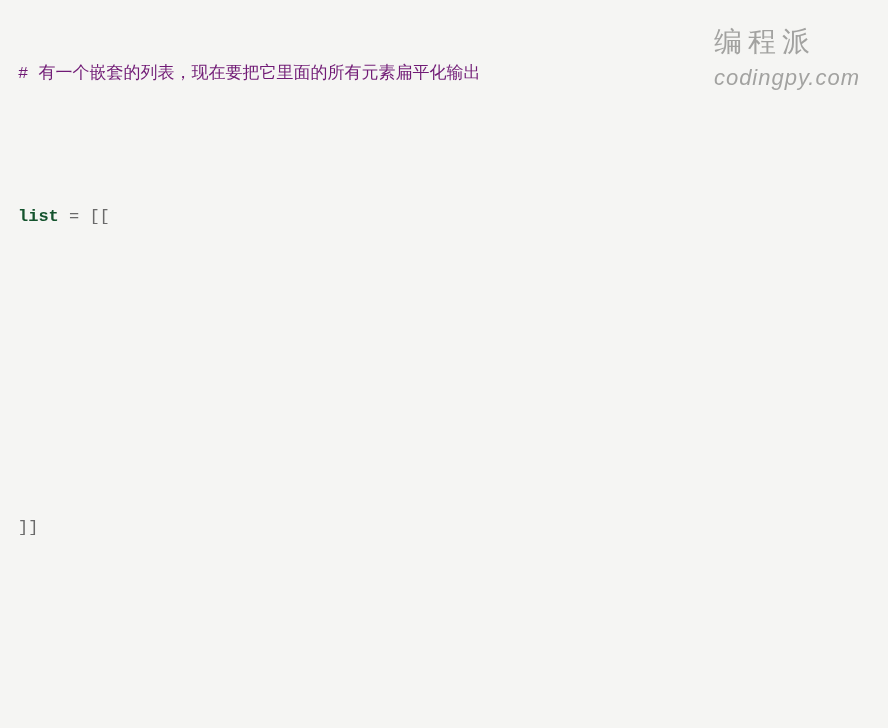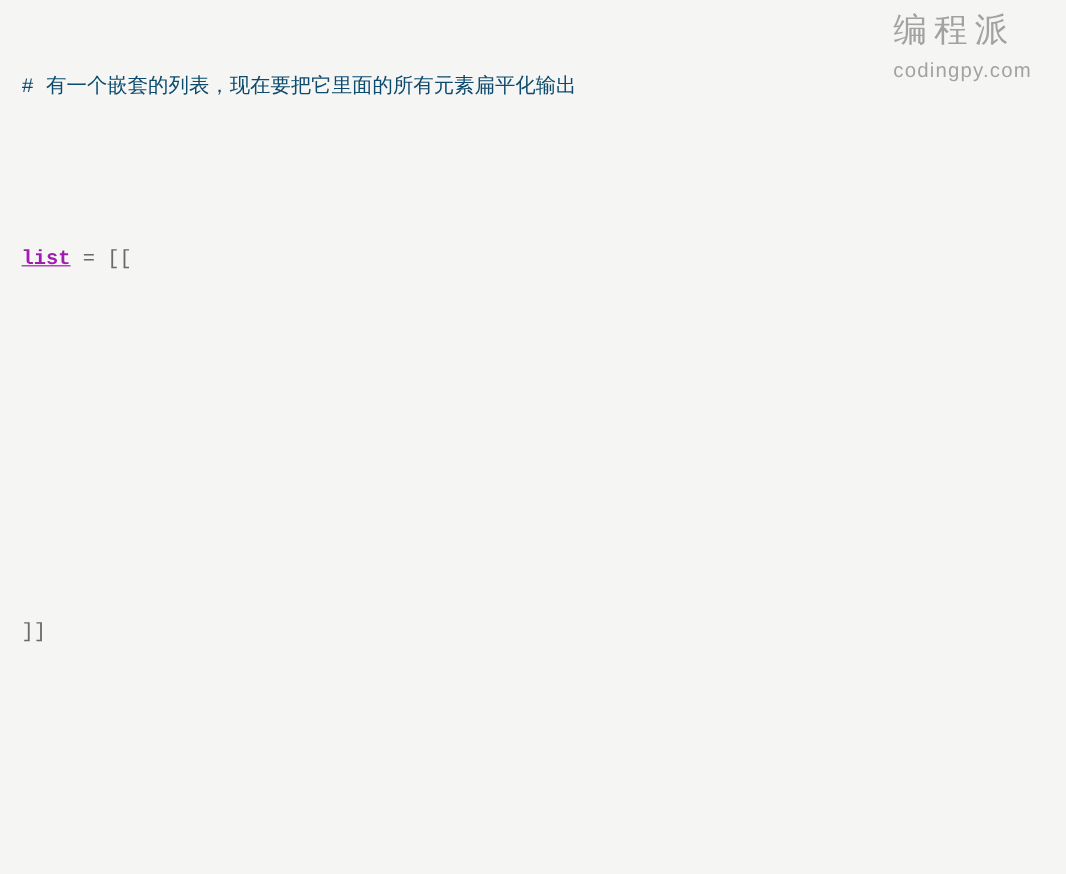--- a/index.html
+++ b/index.html
@@ -15,42 +15,43 @@
     color: #404040;
     position: relative;
   }
   .code-area {
     white-space: pre;
   }
   .line {
     min-height: 24px;
     margin-bottom: 12px;
   }
-  .comment { color: #0c4a6e; }
-  .ident   { color: #a21caf; font-weight: 600; text-decoration: underline; }
+  .comment { color: #701a75; }
+  .ident   { color: #14532d; font-weight: 600; }
   .num     { color: #2d7bd8; font-weight: 600; }
   .punct   { color: #6a6a6a; }
   .watermark {
     position: absolute;
-    top: 6px;
+    top: 22px;
     right: 28px;
     text-align: left;
     color: #9a9a98;
     opacity: 0.9;
   }
   .watermark .cn {
     font-family: "KaiTi", "STKaiti", serif;
     font-size: 28px;
     letter-spacing: 6px;
     margin-bottom: 2px;
   }
   .watermark .en {
     font-family: Arial, sans-serif;
-    font-size: 17px;
+    font-size: 22px;
     letter-spacing: 1px;
+    font-style: italic;
   }
 </style>
 </head>
 <body>
 
 <div class="watermark">
   <div class="cn">编程派</div>
   <div class="en">codingpy.com</div>
 </div>
 

